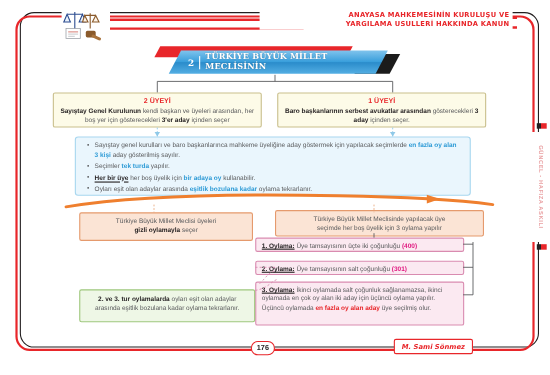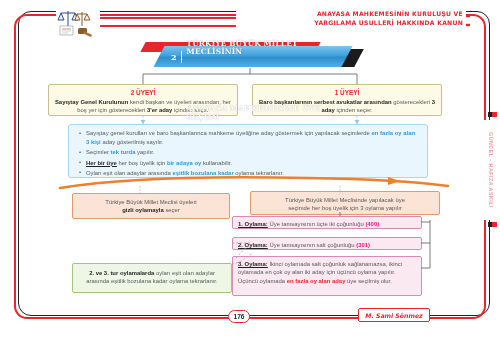--- a/index.html
+++ b/index.html
@@ -102,21 +102,20 @@
     line-height: 12px;
   }
   .banner-text {
     color: #ffffff;
     font-size: 7.4px;
     font-weight: 700;
     line-height: 8.6px;
     letter-spacing: 0.15px;
     font-family: "DejaVu Serif", serif;
     text-shadow: 0 0 1px rgba(0,0,0,.35);
-    margin-top: 48px;
   }
 
   
   .ybox {
     position: absolute;
     background: #fdfbe8;
     border: 1px solid #c9bf8c;
     border-radius: 2px;
     padding: 3px 5px 4px;
     text-align: center;
@@ -311,21 +310,20 @@
   </svg>
 
   <div class="banner-wrap">
     <div class="banner-red"></div>
     <div class="banner-black"></div>
     <div class="banner-blue"></div>
     <div class="banner-inner">
       <div class="banner-num">2</div>
       <div>
         <div class="banner-text">TÜRKİYE BÜYÜK MİLLET MECLİSİNİN</div>
-        <div class="banner-text">ANAYASA MAHKEMESİNE ÜYE SEÇİMİ</div>
       </div>
     </div>
   </div>
 
   <svg style="position:absolute;left:0;top:0;width:500px;height:341px;pointer-events:none;z-index:1">
     <line x1="250" y1="68" x2="250" y2="74" stroke="#58595b" stroke-width="0.8"></line>
     <line x1="143" y1="74" x2="357" y2="74" stroke="#58595b" stroke-width="0.8"></line>
     <line x1="143" y1="74" x2="143" y2="84" stroke="#58595b" stroke-width="0.8"></line>
     <line x1="357" y1="74" x2="357" y2="84" stroke="#58595b" stroke-width="0.8"></line>
     <line x1="143" y1="116" x2="143" y2="124" stroke="#8fc9e8" stroke-width="0.8" stroke-dasharray="1.6 1.6"></line>

